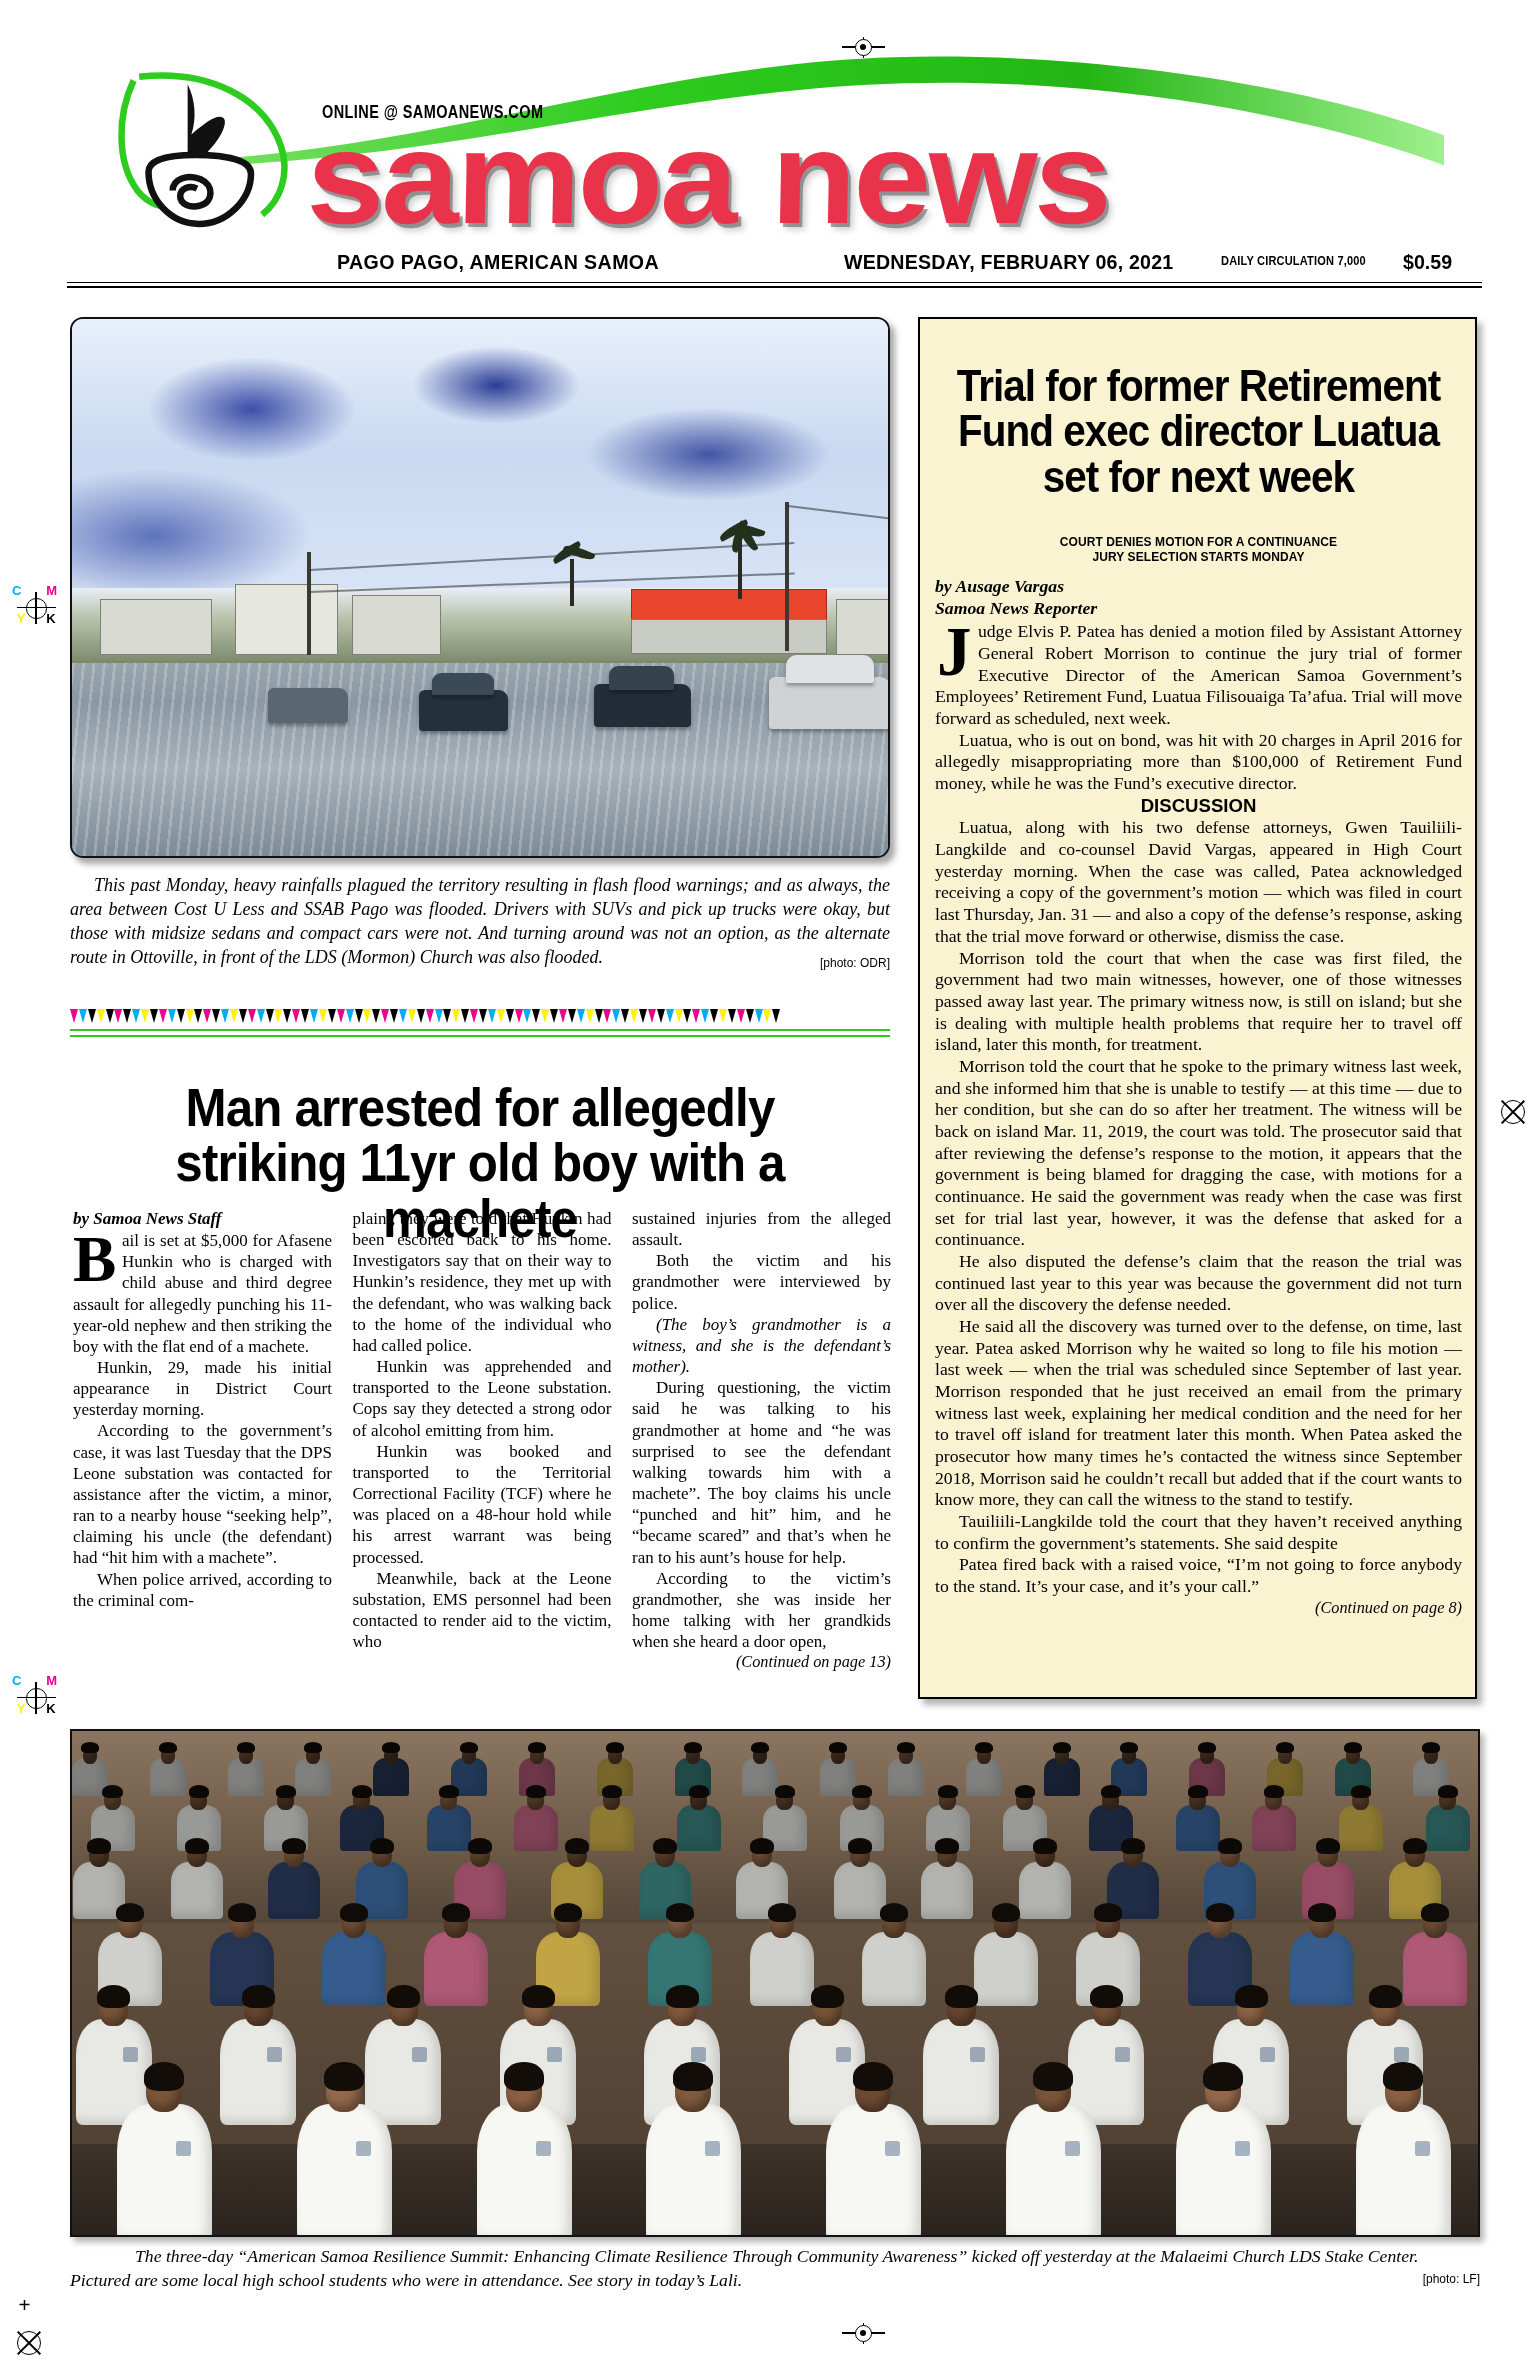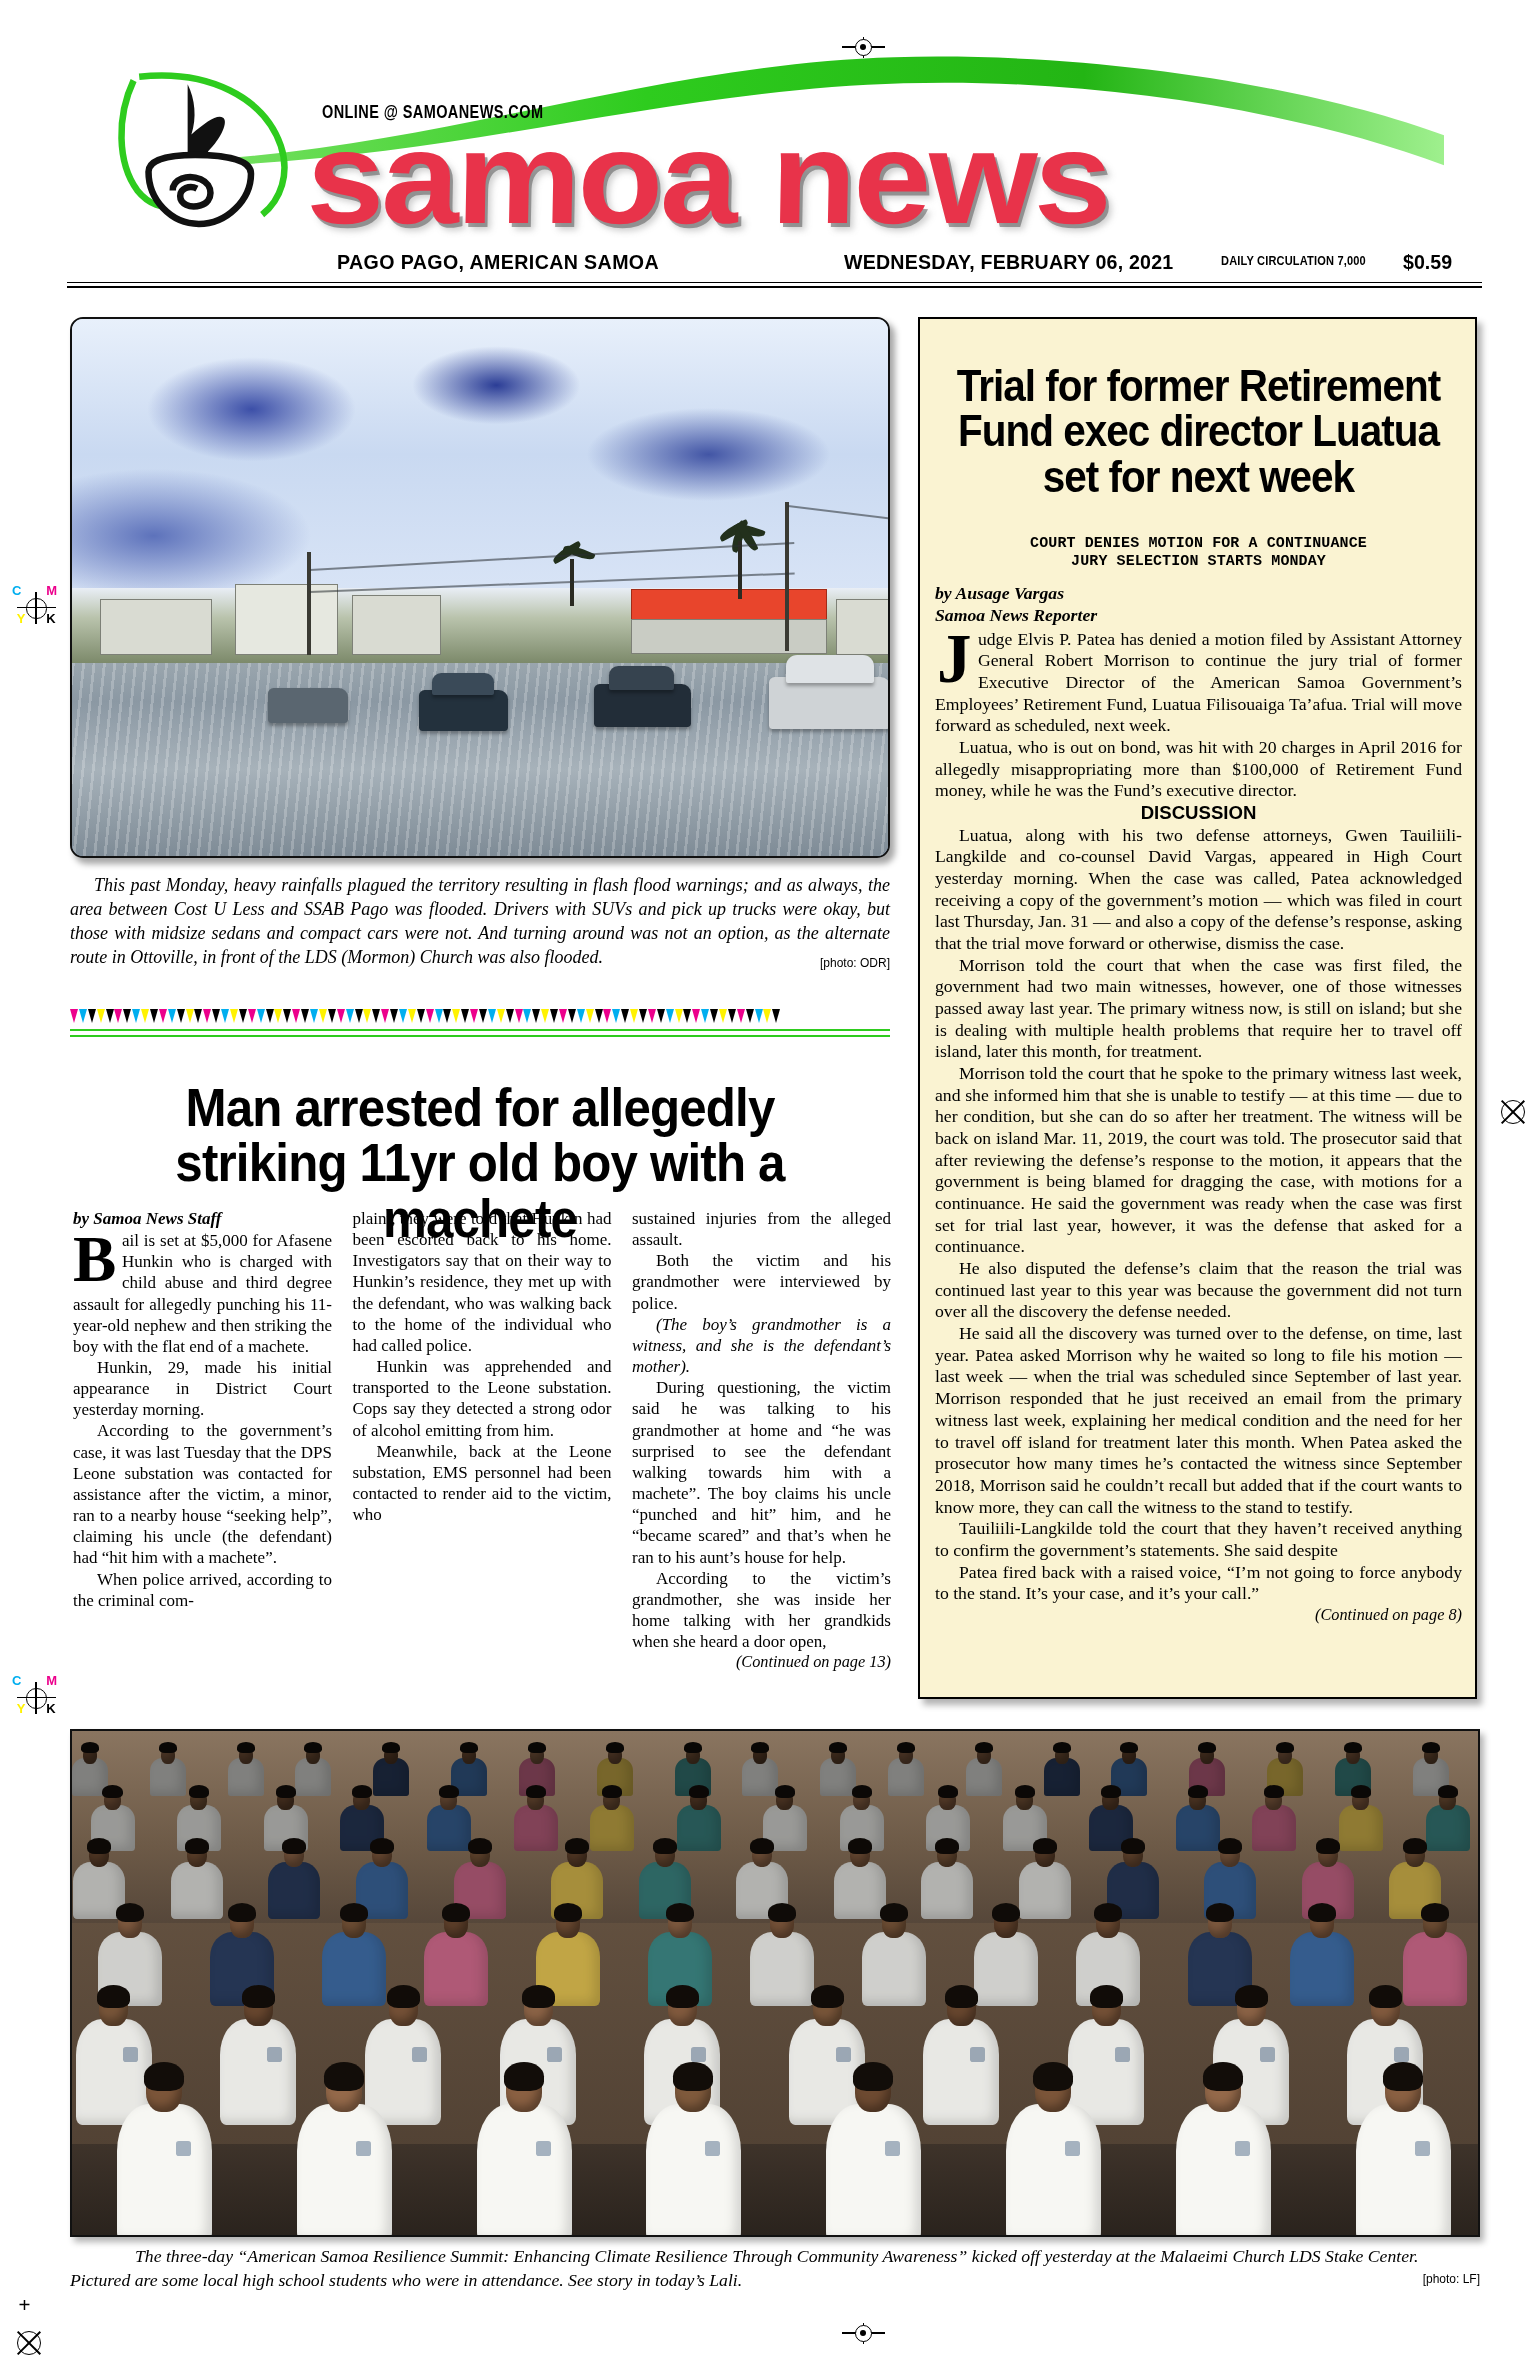--- a/index.html
+++ b/index.html
@@ -207,22 +207,22 @@
     box-shadow:4.7px 5.6px 6.5px rgba(0,0,0,0.30);
     padding:7.5px 13px 5.6px 15px;
   }
   #right-headline {
     font-family:"Liberation Sans", sans-serif; font-weight:bold;
     font-size:44px; line-height:1.03; text-align:center; color:#000;
     transform:scaleX(0.92); transform-origin:center top;
     letter-spacing:-1.1px;
   }
   #right-subhead {
-    font-family:Liberation Mono, monospace; font-weight:bold;
-    font-size:15px; line-height:1.2; text-align:center; margin-top:9.3px;
+    font-family:Liberation Sans, sans-serif; font-weight:bold;
+    font-size:12px; line-height:1.2; text-align:center; margin-top:9.3px;
     letter-spacing:0.1px;
   }
   #right-byline {
     font-family:"Liberation Serif", serif; font-weight:bold; font-style:italic;
     font-size:17.7px; line-height:1.22; margin-top:12px;
   }
   #right-body {
     font-family:"Liberation Serif", serif; font-size:17.7px; line-height:1.225;
     text-align:justify; margin-top:1.9px;
   }
@@ -474,20 +474,21 @@
       <span class="dropcap">B</span><span>ail is set at $5,000 for Afasene Hunkin who is charged with child abuse and third degree assault for allegedly punching his 11-year-old nephew and then striking the boy with the flat end of a machete.</span>
     </p>
     <p><span>Hunkin, 29, made his initial appearance in District Court yesterday morning.</span></p>
     <p><span>According to the government’s case, it was last Tuesday that the DPS Leone substation was contacted for assistance after the victim, a minor, ran to a nearby house “seeking help”, claiming his uncle (the defendant) had “hit him with a machete”.</span></p>
     <p><span>When police arrived, according to the criminal com-</span></p>
   </div>
 
   <div class="story-col">
     <p style="text-indent:0"><span>plaint, they were told that Hunkin had been escorted back to his home. Investigators say that on their way to Hunkin’s residence, they met up with the defendant, who was walking back to the home of the individual who had called police.</span></p>
     <p><span>Hunkin was apprehended and transported to the Leone substation. Cops say they detected a strong odor of alcohol emitting from him.</span></p>
+    <p><span>Hunkin was booked and transported to the Territorial Correctional Facility (TCF) where he was placed on a 48-hour hold while his arrest warrant was being processed.</span></p>
     <p><span>Meanwhile, back at the Leone substation, EMS personnel had been contacted to render aid to the victim, who</span></p>
   </div>
 
   <div class="story-col">
     <p style="text-indent:0"><span>sustained injuries from the alleged assault.</span></p>
     <p><span>Both the victim and his grandmother were interviewed by police.</span></p>
     <p class="ital"><span>(The boy’s grandmother is a witness, and she is the defendant’s mother).</span></p>
     <p><span>During questioning, the victim said he was talking to his grandmother at home and “he was surprised to see the defendant walking towards him with a machete”. The boy claims his uncle “punched and hit” him, and he “became scared” and that’s when he ran to his aunt’s house for help.</span></p>
     <p><span>According to the victim’s grandmother, she was inside her home talking with her grandkids when she heard a door open,</span></p>
     <p class="contd">(Continued on page 13)</p>

